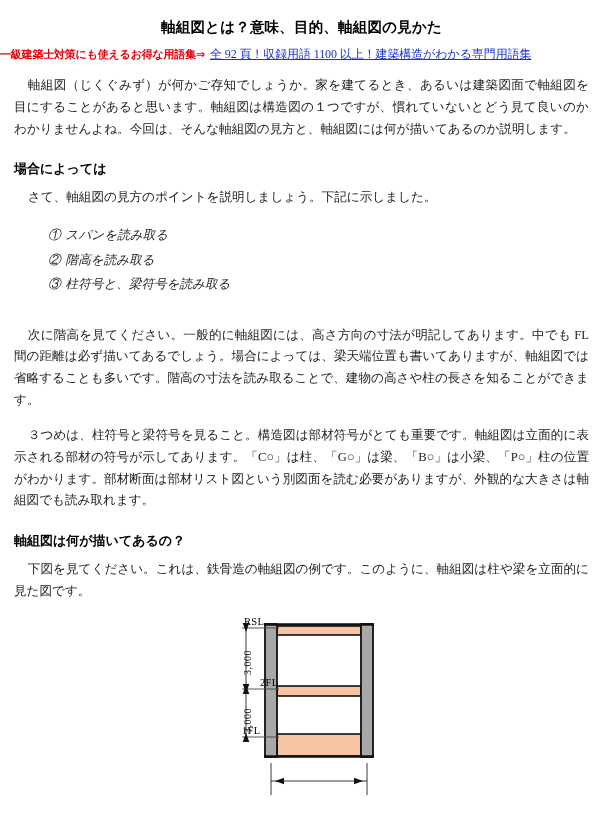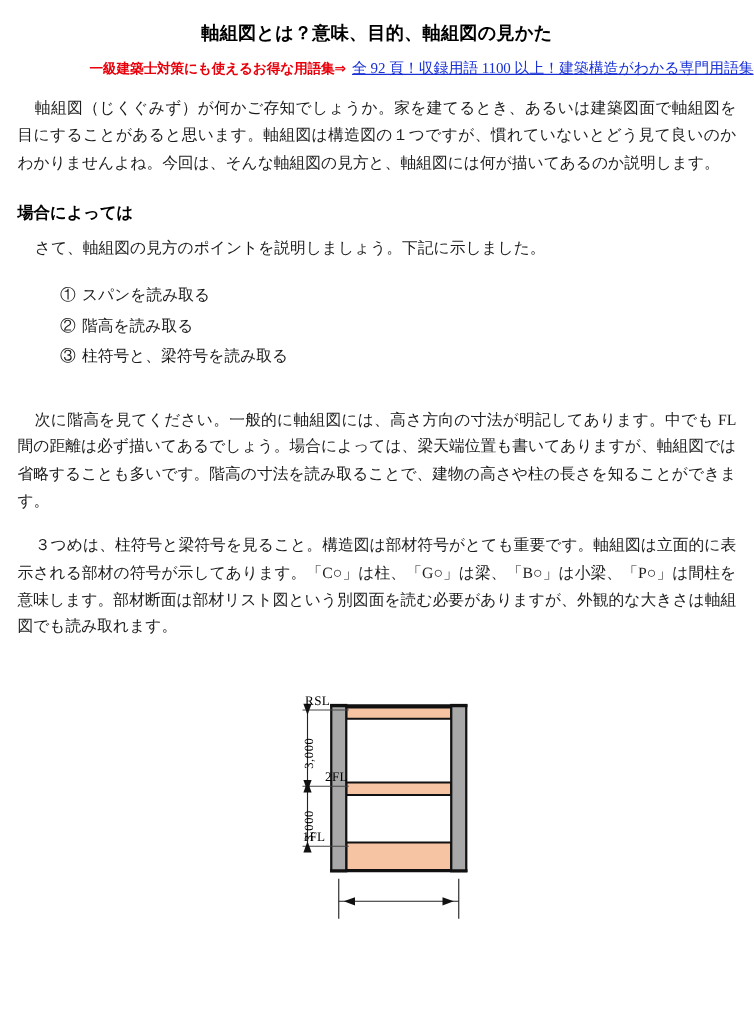--- a/index.html
+++ b/index.html
@@ -30,21 +30,21 @@
     font-weight: bold;
     font-size: 14.5px;
     color: #000000;
     letter-spacing: 0.2px;
     padding-top: 8px;
     line-height: 1.3;
   }
 
   
   .promo {
-    text-align: right;
+    text-align: left;
     margin-top: 10px;
     font-size: 11.5px;
     line-height: 1.2;
     white-space: nowrap;
   }
   .promo-red {
     color: #e8000b;
     font-family: "Liberation Sans", "DejaVu Sans", sans-serif;
     font-weight: bold;
     font-size: 11px;
@@ -90,20 +90,21 @@
   
   .olist {
     padding: 0 14px 0 48px;
     margin: 0;
   }
   .olist-item {
     font-size: 12.6px;
     line-height: 1.95;
     color: #1c1c1c;
     white-space: nowrap;
+    font-style: italic;
   }
   .olist-num { margin-right: 5px; }
 
   
   .figure-wrap {
     position: relative;
     width: 603px;
     height: 195px;
   }
   .figure {
@@ -170,25 +171,27 @@
 
   <div class="gap-md"></div>
 
 
   <div class="gap-md"></div>
 
   <p class="para indent">次に階高を見てください。一般的に軸組図には、高さ方向の寸法が明記してあります。中でも FL 間の距離は必ず描いてあるでしょう。場合によっては、梁天端位置も書いてありますが、軸組図では省略することも多いです。階高の寸法を読み取ることで、建物の高さや柱の長さを知ることができます。</p>
 
   <div class="gap-md"></div>
 
-  <p class="para indent">３つめは、柱符号と梁符号を見ること。構造図は部材符号がとても重要です。軸組図は立面的に表示される部材の符号が示してあります。「C○」は柱、「G○」は梁、「B○」は小梁、「P○」は間柱を意味します。部材断面は部材リスト図という別図面を読む必要がありますが、外観的な大きさは軸組図でも読み取れます。</p>
+  <p class="para indent">３つめは、柱符号と梁符号を見ること。構造図は部材符号がとても重要です。軸組図は立面的に表示される部材の符号が示してあります。「C○」は柱、「G○」は梁、「B○」は小梁、「P○」柱の位置がわかります。部材断面は部材リスト図という別図面を読む必要がありますが、外観的な大きさは軸組図でも読み取れます。</p>
 
   <div class="gap-lg"></div>
 
+  <h2 class="h2">軸組図は何が描いてあるの？</h2>
   <div class="gap-sm"></div>
+  <p class="para indent">下図を見てください。これは、鉄骨造の軸組図の例です。このように、軸組図は柱や梁を立面的に見た図です。</p>
 
   <div class="gap-sm"></div>
 
   <div class="figure-wrap">
     <div class="figure">
 
       <svg width="230" height="195" viewBox="0 0 230 195">
 
         <rect x="73" y="123" width="84" height="22" fill="#f6c3a3" stroke="#111111" stroke-width="1.6"></rect>
 

